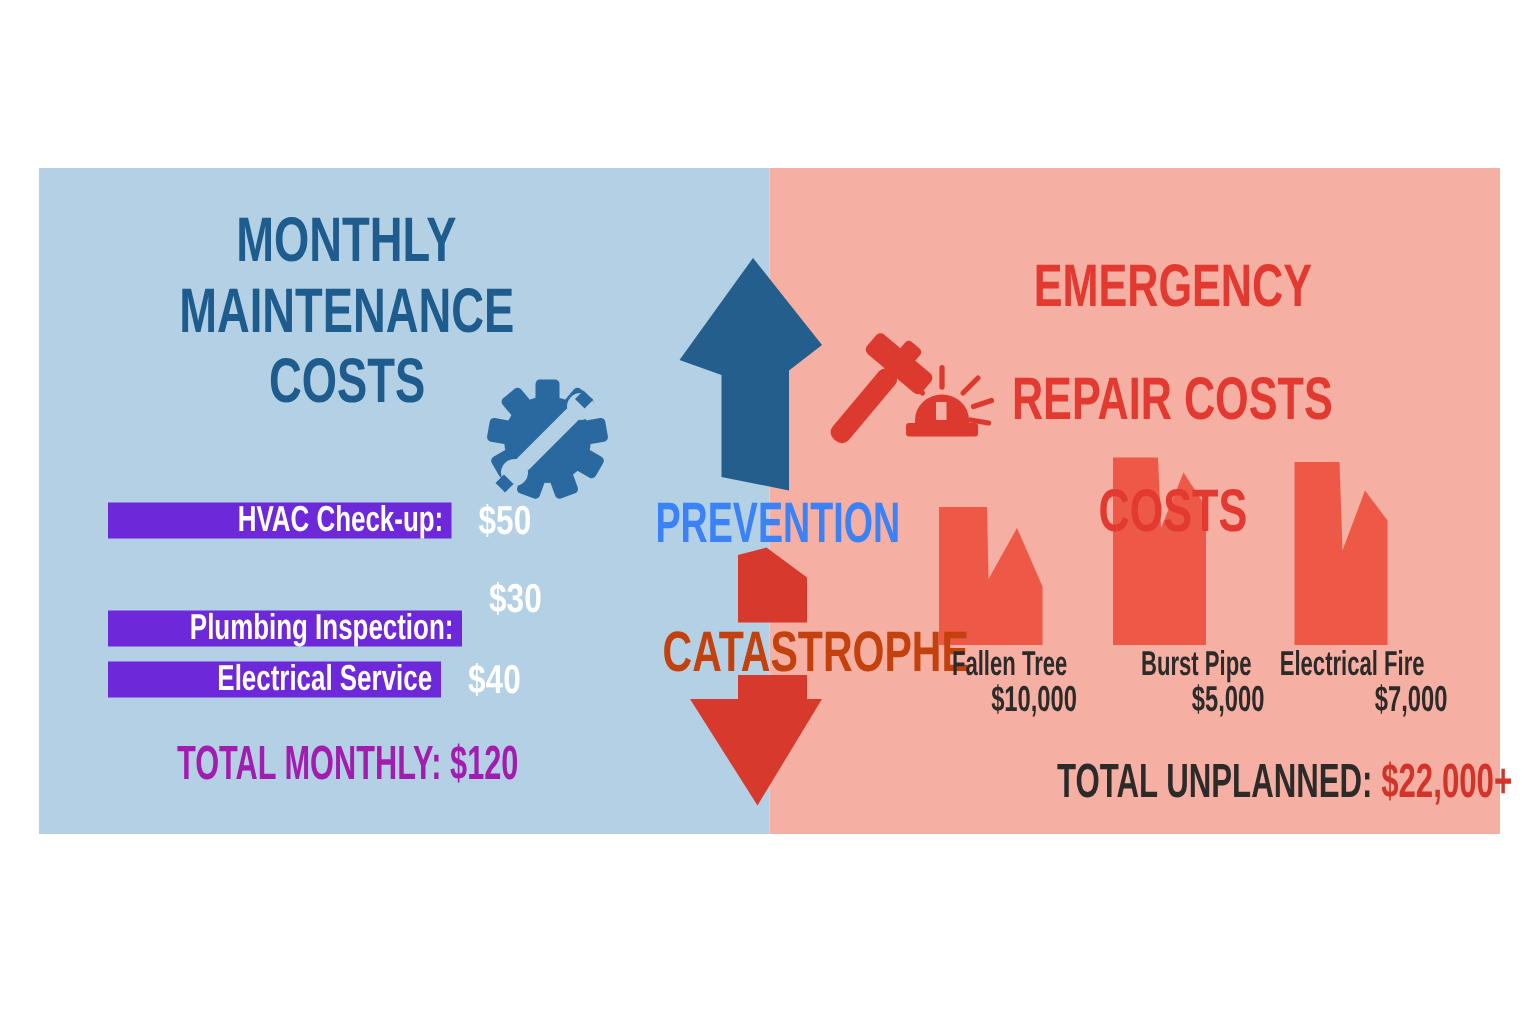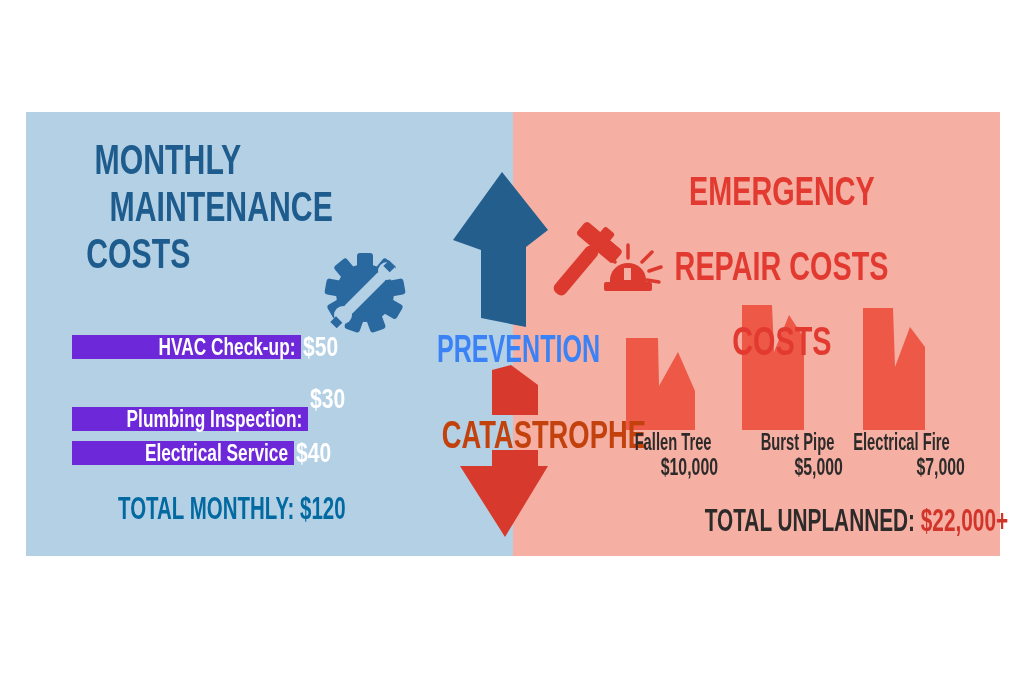--- a/index.html
+++ b/index.html
@@ -8,39 +8,39 @@
   .panel{position:absolute;left:26px;top:112px;width:974px;height:444px;}
   .half{position:absolute;top:0;height:100%;}
   .half-left{left:0;width:487px;background:#b3d0e5;}
   .half-right{left:487px;width:487px;background:#f5afa3;}
   .svg-layer{position:absolute;left:0;top:0;width:974px;height:444px;}
 
   .abs{position:absolute;}
   .t{display:inline-block;white-space:nowrap;}
 
   
-  .left-title{left:40px;top:24px;width:330px;text-align:left;color:#1e5c8d;}
+  .left-title{left:40px;top:24px;width:330px;text-align:center;color:#1e5c8d;}
   .left-title .line{line-height:47px;font-size:42px;}
   .left-title .t{transform:scaleX(0.72);transform-origin:50% 50%;}
 
   
   .right-title{left:590px;top:26px;width:332px;text-align:center;color:#e23a31;}
   .right-title .line{line-height:43px;font-size:40px;margin-top:32px;}
   .right-title .t{transform:scaleX(0.72);transform-origin:50% 50%;}
 
   
   .row{left:46px;height:30px;display:flex;align-items:center;}
   .row-0{top:220px;} .row-1{top:272px;} .row-2{top:326px;}
   .bar{height:24px;background:#6d28d9;display:flex;align-items:center;justify-content:flex-end;}
   .bar-0{width:229px;} .bar-1{width:236px;margin-top:39px;} .bar-2{width:222px;}
   .bar .t{color:#ffffff;font-size:24px;transform:scaleX(0.72);transform-origin:100% 50%;padding-right:8px;}
-  .price{color:#ffffff;font-size:27px;margin-left:2px;}
+  .price{color:#ffffff;font-size:27px;margin-left:18px;}
   .price .t{transform:scaleX(0.78);transform-origin:0 50%;}
 
-  .total-left{left:92px;top:378px;color:#0369a1;font-size:32px;}
+  .total-left{left:92px;top:378px;color:#a21caf;font-size:32px;}
   .total-left .t{transform:scaleX(0.64);transform-origin:0 50%;}
 
   
   .prevention{left:369px;top:216px;width:220px;text-align:center;color:#3b82f6;font-size:38px;}
   .prevention .t{transform:scaleX(0.66);transform-origin:50% 50%;}
   .catastrophe{left:376px;top:302px;width:220px;text-align:center;color:#c2410c;font-size:38px;}
   .catastrophe .t{transform:scaleX(0.72);transform-origin:50% 50%;}
 
   
   .shape-label{top:318px;width:160px;text-align:right;color:#2d2b2a;}

